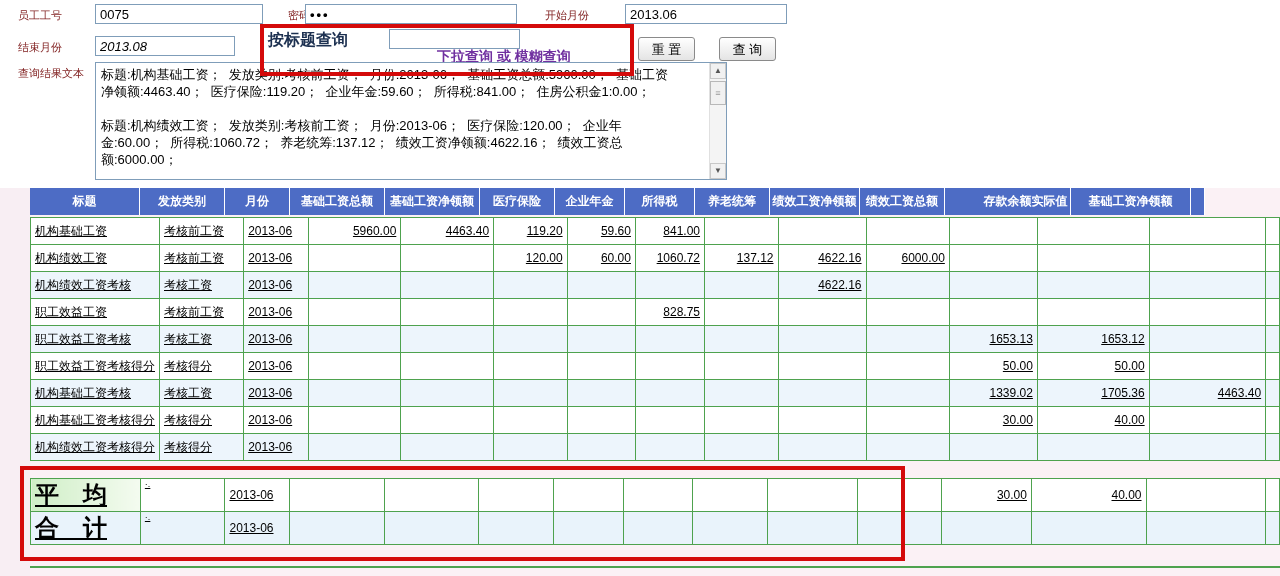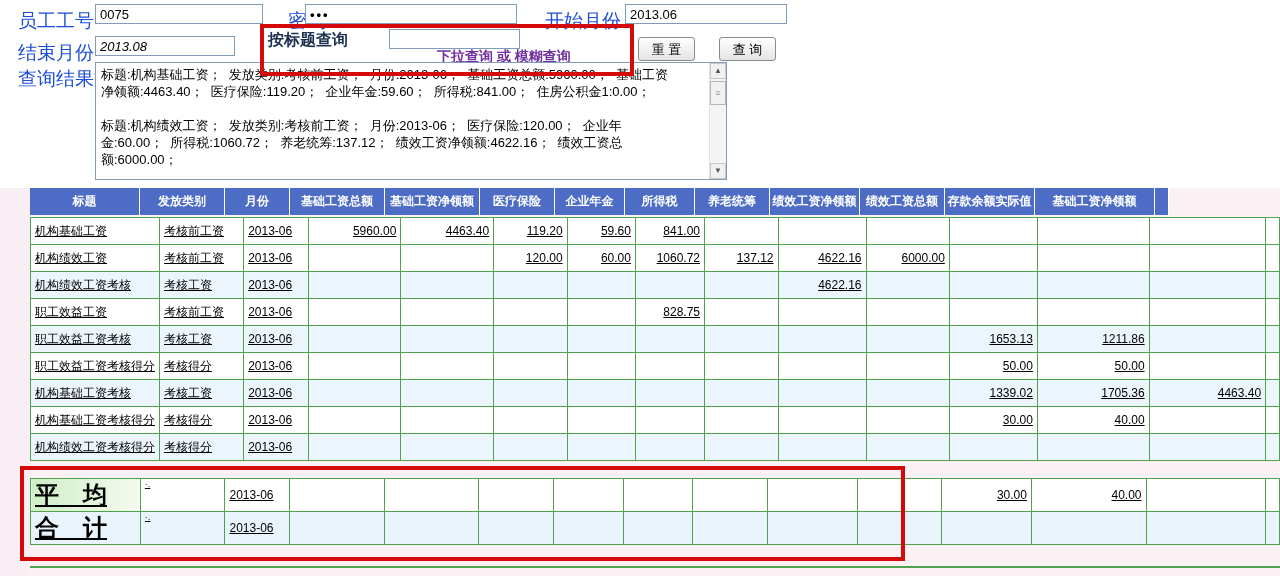--- a/index.html
+++ b/index.html
@@ -1,21 +1,21 @@
 <!DOCTYPE html>
 <html><head>
 <meta charset="utf-8">
 <style>
   html,body{margin:0;padding:0;}
   body{font-family:"Liberation Sans",sans-serif;background:#fbf1f5;}
   #screen{position:relative;width:1280px;height:576px;background:#fbf1f5;overflow:hidden;}
 
   
   #form-area{position:absolute;left:0;top:0;width:1280px;height:188px;background:#ffffff;}
-  .lbl{position:absolute;font-size:19px;color:#1d4ed8;white-space:nowrap;}
+  .lbl{position:absolute;font-size:11px;color:#7f1d1d;white-space:nowrap;}
   .inp{position:absolute;box-sizing:border-box;height:20px;border:1px solid #7f9db9;background:#fff;
        font:13px "Liberation Sans",sans-serif;padding:1px 4px;}
   #in-password{letter-spacing:2px;font-weight:bold;font-size:13px;}
   #lbl-title-query{position:absolute;font-size:16px;font-weight:bold;color:#1c3050;}
   #hint-text{position:absolute;font-size:14px;font-weight:bold;color:#7030a0;white-space:nowrap;}
   .btn{position:absolute;box-sizing:border-box;width:57px;height:24px;border:1px solid #8a8a8a;border-radius:3px;
        background:linear-gradient(#ffffff,#e4e4e4);font:13px "Liberation Sans",sans-serif;color:#000;
        text-align:center;line-height:22px;cursor:pointer;}
   .redbox{position:absolute;border:4px solid #d40a0a;z-index:30;pointer-events:none;}
 
@@ -105,21 +105,21 @@
       <div class="hcell" style="width: 85px;">发放类别</div>
       <div class="hcell" style="width: 65px;">月份</div>
       <div class="hcell" style="width: 95px;">基础工资总额</div>
       <div class="hcell" style="width: 95px;">基础工资净领额</div>
       <div class="hcell" style="width: 75px;">医疗保险</div>
       <div class="hcell" style="width: 70px; text-align: center;">企业年金</div>
       <div class="hcell" style="width: 70px;">所得税</div>
       <div class="hcell" style="width: 75px;">养老统筹</div>
       <div class="hcell" style="width: 90px;">绩效工资净领额</div>
       <div class="hcell" style="width: 85px;">绩效工资总额</div>
-      <div class="hcell" style="width: 90px;">存款余额实际值</div>
+      <div class="hcell" style="width: 90px; margin-left: 36px;">存款余额实际值</div>
       <div class="hcell" style="width: 120px;">基础工资净领额</div>
       <div class="hcell" style="width: 14px;"></div>
     </div>
 
   <table class="grid" id="main-grid">
     <colgroup id="cols-main">
         <col style="width: 110px;">
         <col style="width: 85px;">
         <col style="width: 65px;">
         <col style="width: 95px;">
@@ -210,21 +210,21 @@
           <td class="c-month">2013-06</td>
           <td class="c-num"></td>
           <td class="c-num"></td>
           <td class="c-num"></td>
           <td class="c-num"></td>
           <td class="c-num"></td>
           <td class="c-num"></td>
           <td class="c-num"></td>
           <td class="c-num"></td>
           <td class="c-num">1653.13</td>
-          <td class="c-num">1211.86</td>
+          <td class="c-num">1653.12</td>
           <td class="c-num"></td>
           <td class="c-num"></td>
         </tr>
         <tr>
           <td class="c-label">职工效益工资考核得分</td>
           <td class="c-cat">考核得分</td>
           <td class="c-month">2013-06</td>
           <td class="c-num"></td>
           <td class="c-num"></td>
           <td class="c-num"></td>

